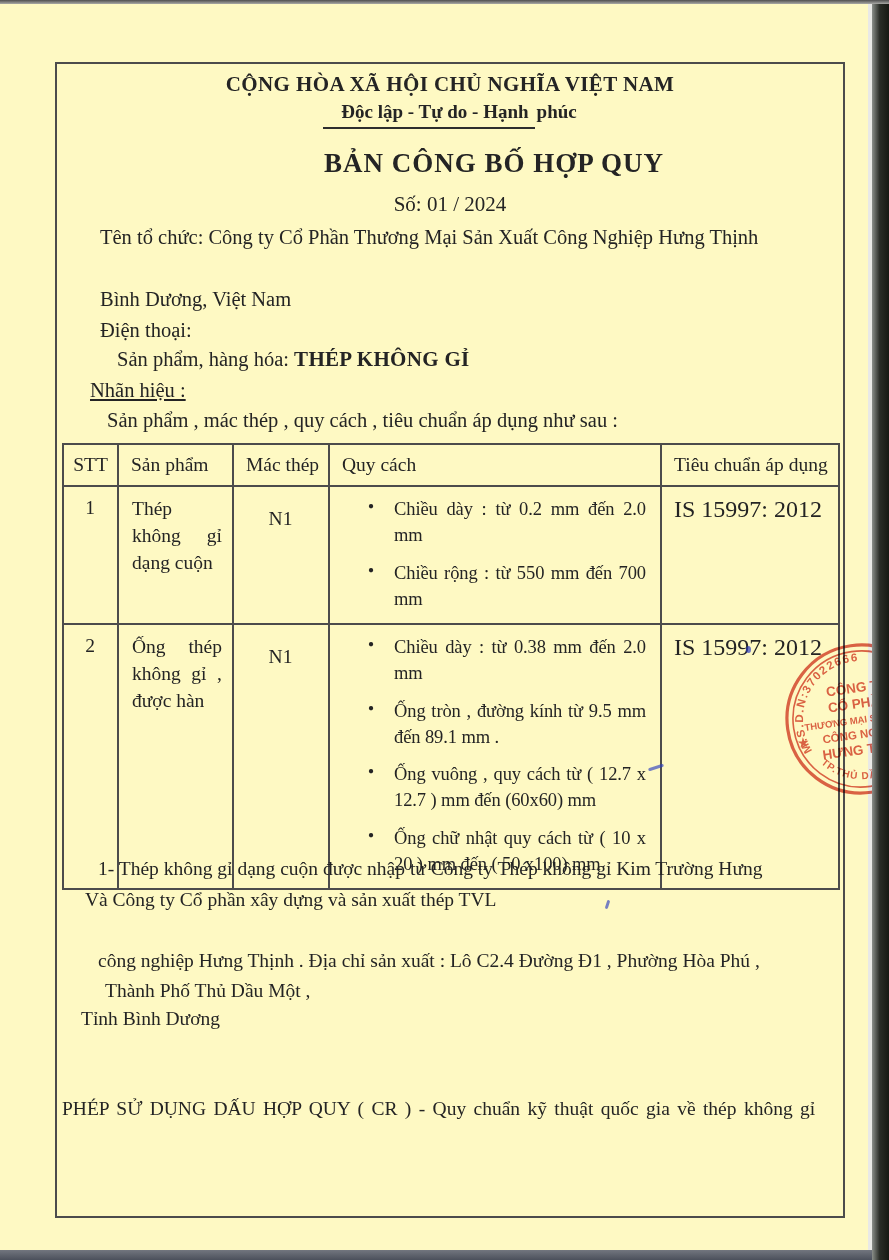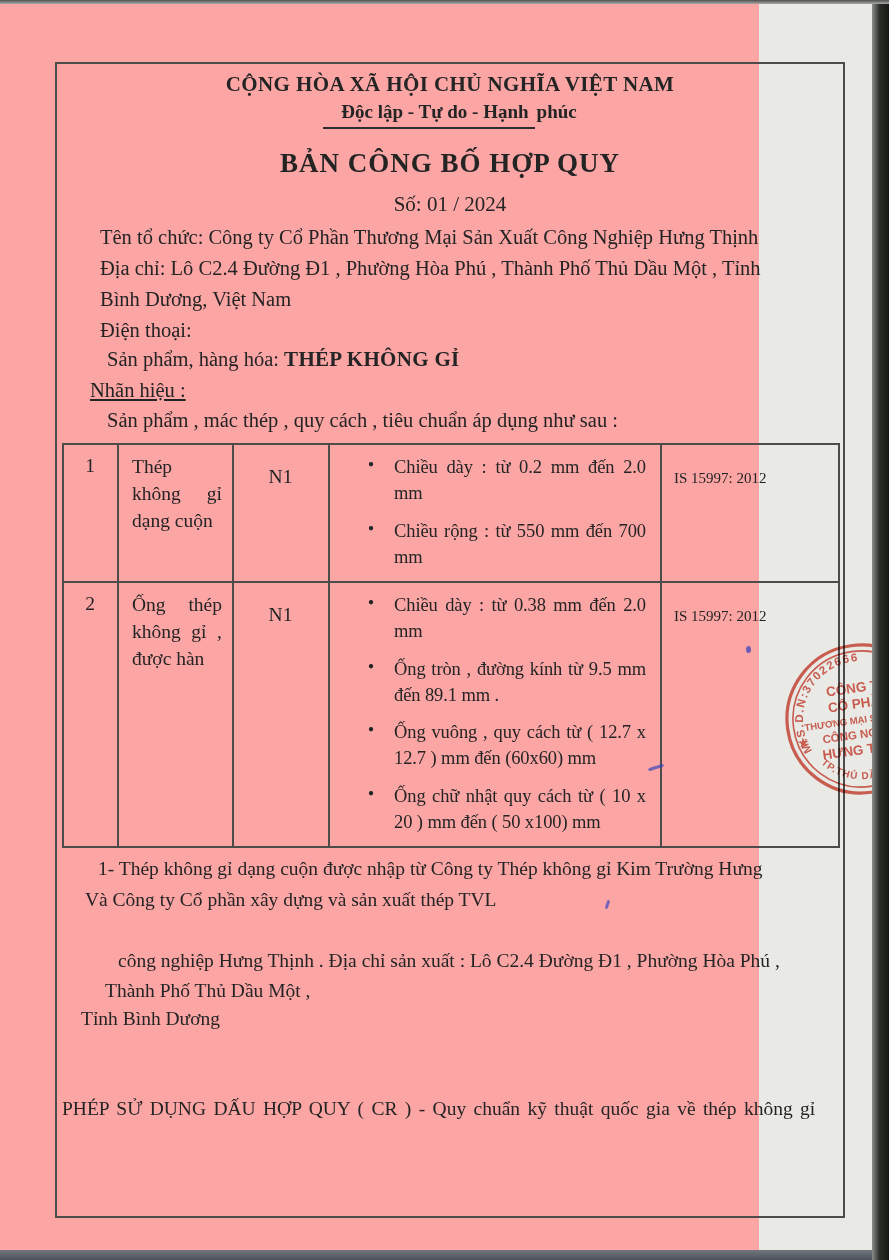--- a/index.html
+++ b/index.html
@@ -2,66 +2,66 @@
 <html><head>
 <meta charset="utf-8">
 <style>
   html,body{margin:0;padding:0;}
   body{
     width:889px;height:1260px;position:relative;overflow:hidden;
     background:#e9e9e6;
     font-family:"Liberation Serif", serif;
     color:#242424;
   }
-  .page{position:absolute;left:0;top:0;width:759px;height:1260px;background:#fca5a5;}
+  .page{position:absolute;left:0;top:0;width:868px;height:1260px;background:#fef9c3;}
   
   .scan-top{position:absolute;left:0;top:0;width:889px;height:4px;background:linear-gradient(to bottom,#4f4f4f,#a9a9a6);z-index:22;}
   .scan-right{position:absolute;left:872px;top:0;width:17px;height:1260px;background:linear-gradient(to right,#8b8f8a,#2a2d27 45%,#171913);z-index:21;}
   .scan-bottom{position:absolute;left:0;top:1250px;width:889px;height:10px;background:linear-gradient(to bottom,#72767e,#4b505b);z-index:20;}
   
   .frame{position:absolute;left:55px;top:62px;width:786px;height:1152px;border:2px solid #4c4c4c;background:transparent;}
   .abs{position:absolute;white-space:nowrap;}
   .ctr{left:57px;width:786px;text-align:center;}
   .nat-title{top:72px;font-size:21px;font-weight:bold;letter-spacing:.4px;}
   .motto{top:101px;font-size:19px;font-weight:bold;}
   .motto .ul{border-bottom:2.5px solid #2e2e2e;padding:0 6px 4px 18px;display:inline-block;}
   .motto .tail{padding-left:2px;}
-  .doc-title{top:148px;font-size:27px;font-weight:bold;letter-spacing:1px;}
+  .doc-title{top:148px;font-size:27px;font-weight:bold;letter-spacing:1px;margin-left:44px;}
   .doc-num{top:192px;font-size:21px;}
   .body-line{font-size:20.5px;line-height:26px;}
   .i1{left:100px;top:224px;}
   .i2{left:100px;top:255px;}
   .i3{left:100px;top:286px;}
   .i4{left:100px;top:317px;}
-  .p1{left:107px;top:346px;}
+  .p1{left:117px;top:346px;}
   .p1 b{font-size:21px;letter-spacing:.3px;}
   .p2{left:90px;top:377px;text-decoration:underline;}
   .p3{left:107px;top:407px;}
   
   table.spec-table{position:absolute;left:62px;top:443px;width:776px;border-collapse:collapse;table-layout:fixed;}
   .spec-table td,.spec-table th{border:2px solid #4c4c4c;vertical-align:top;font-weight:normal;}
   .spec-table th{font-size:19.5px;text-align:left;padding:0 0 0 12px;vertical-align:middle;height:40px;}
   .spec-table th.c, .spec-table td.c{text-align:center;padding-left:0;}
   .col-stt{width:55px;}.col-sp{width:115px;}.col-mac{width:96px;}.col-qc{width:332px;}.col-tc{width:178px;}
   .row1{height:102px;}
   .row2{height:230px;}
   .cell-stt{font-size:19.5px;padding-top:10px;}
   .cell-sp{font-size:19.5px;padding:9px 10px 10px 13px;text-align:justify;line-height:1.38;white-space:normal;}
   .cell-mac{font-size:19.5px;padding-top:21px;}
   .cell-qc{padding:9px 12px 0 0;}
-  .cell-tc{font-size:15px;padding:25px 4px 0 12px;}
+  .cell-tc{font-size:24px;padding:9px 4px 0 12px;}
   .spec{position:relative;padding-left:64px;padding-right:2px;margin-bottom:11px;
         font-size:18.5px;line-height:1.42;text-align:justify;white-space:normal;letter-spacing:-.1px;}
   .spec .bullet{position:absolute;left:38px;top:3px;font-size:10px;}
   
   .note{font-size:19.5px;}
   .n1{left:98px;top:858px;}
   .n2{left:85px;top:889px;}
   .n3{left:88px;top:920px;letter-spacing:-.3px;}
-  .n4{left:118px;top:950px;}
+  .n4{left:98px;top:950px;}
   .n5{left:105px;top:980px;}
   .n6{left:81px;top:1008px;}
   .n7{left:88px;top:1038px;}
   .n8{left:88px;top:1068px;word-spacing:16px;}
   .n9{left:62px;top:1098px;word-spacing:2.5px;}
   
   .stamp{position:absolute;left:776px;top:634px;z-index:5;mix-blend-mode:multiply;opacity:.93;}
   .stamp text{font-family:"Liberation Sans", sans-serif;font-weight:bold;}
   
   .pen{position:absolute;background:#2d3fc0;z-index:6;}
@@ -78,37 +78,43 @@
 
   <div class="abs ctr nat-title">CỘNG HÒA XÃ HỘI CHỦ NGHĨA VIỆT NAM</div>
   <div class="abs ctr motto">
     <span class="ul">Độc lập - Tự do - Hạnh</span><span class="tail">phúc</span>
   </div>
 
   <div class="abs ctr doc-title">BẢN CÔNG BỐ HỢP QUY</div>
   <div class="abs ctr doc-num">Số: 01 / 2024</div>
 
   <div class="abs body-line i1">Tên tổ chức: Công ty Cổ Phần Thương Mại Sản Xuất Công Nghiệp Hưng Thịnh</div>
-  <div class="abs body-line i2">Địa chỉ: Lô C2.4 Đường Đ1 , Phường Hòa Phú , Thành Phố Thủ Dầu Một , Tỉnh</div>
   <div class="abs body-line i3">Bình Dương, Việt Nam</div>
   <div class="abs body-line i4">Điện thoại:</div>
 
   <div class="abs body-line p1"><span>Sản phẩm, hàng hóa: </span><b>THÉP KHÔNG GỈ</b></div>
   <div class="abs body-line p2">Nhãn hiệu :</div>
   <div class="abs body-line p3">Sản phẩm , mác thép , quy cách , tiêu chuẩn áp dụng như sau :</div>
 
   <table class="spec-table">
     <colgroup>
       <col class="col-stt">
         <col class="col-sp">
         <col class="col-mac">
         <col class="col-qc">
         <col class="col-tc">
     </colgroup>
     <tbody>
+        <tr>
+      <th class="c">STT</th>
+      <th>Sản phẩm</th>
+      <th>Mác thép</th>
+      <th>Quy cách</th>
+      <th>Tiêu chuẩn áp dụng</th>
+    </tr>
     <tr class="row1">
       <td class="c cell-stt">1</td>
       <td class="cell-sp">Thép không gỉ dạng cuộn</td>
       <td class="c cell-mac">N1</td>
       <td class="cell-qc">
         <div class="spec"><span class="bullet">●</span><span>Chiều dày : từ 0.2 mm đến 2.0 mm</span></div>
         <div class="spec"><span class="bullet">●</span><span>Chiều rộng : từ 550 mm đến 700 mm</span></div>
       </td>
       <td class="cell-tc">IS 15997: 2012</td>
     </tr>

